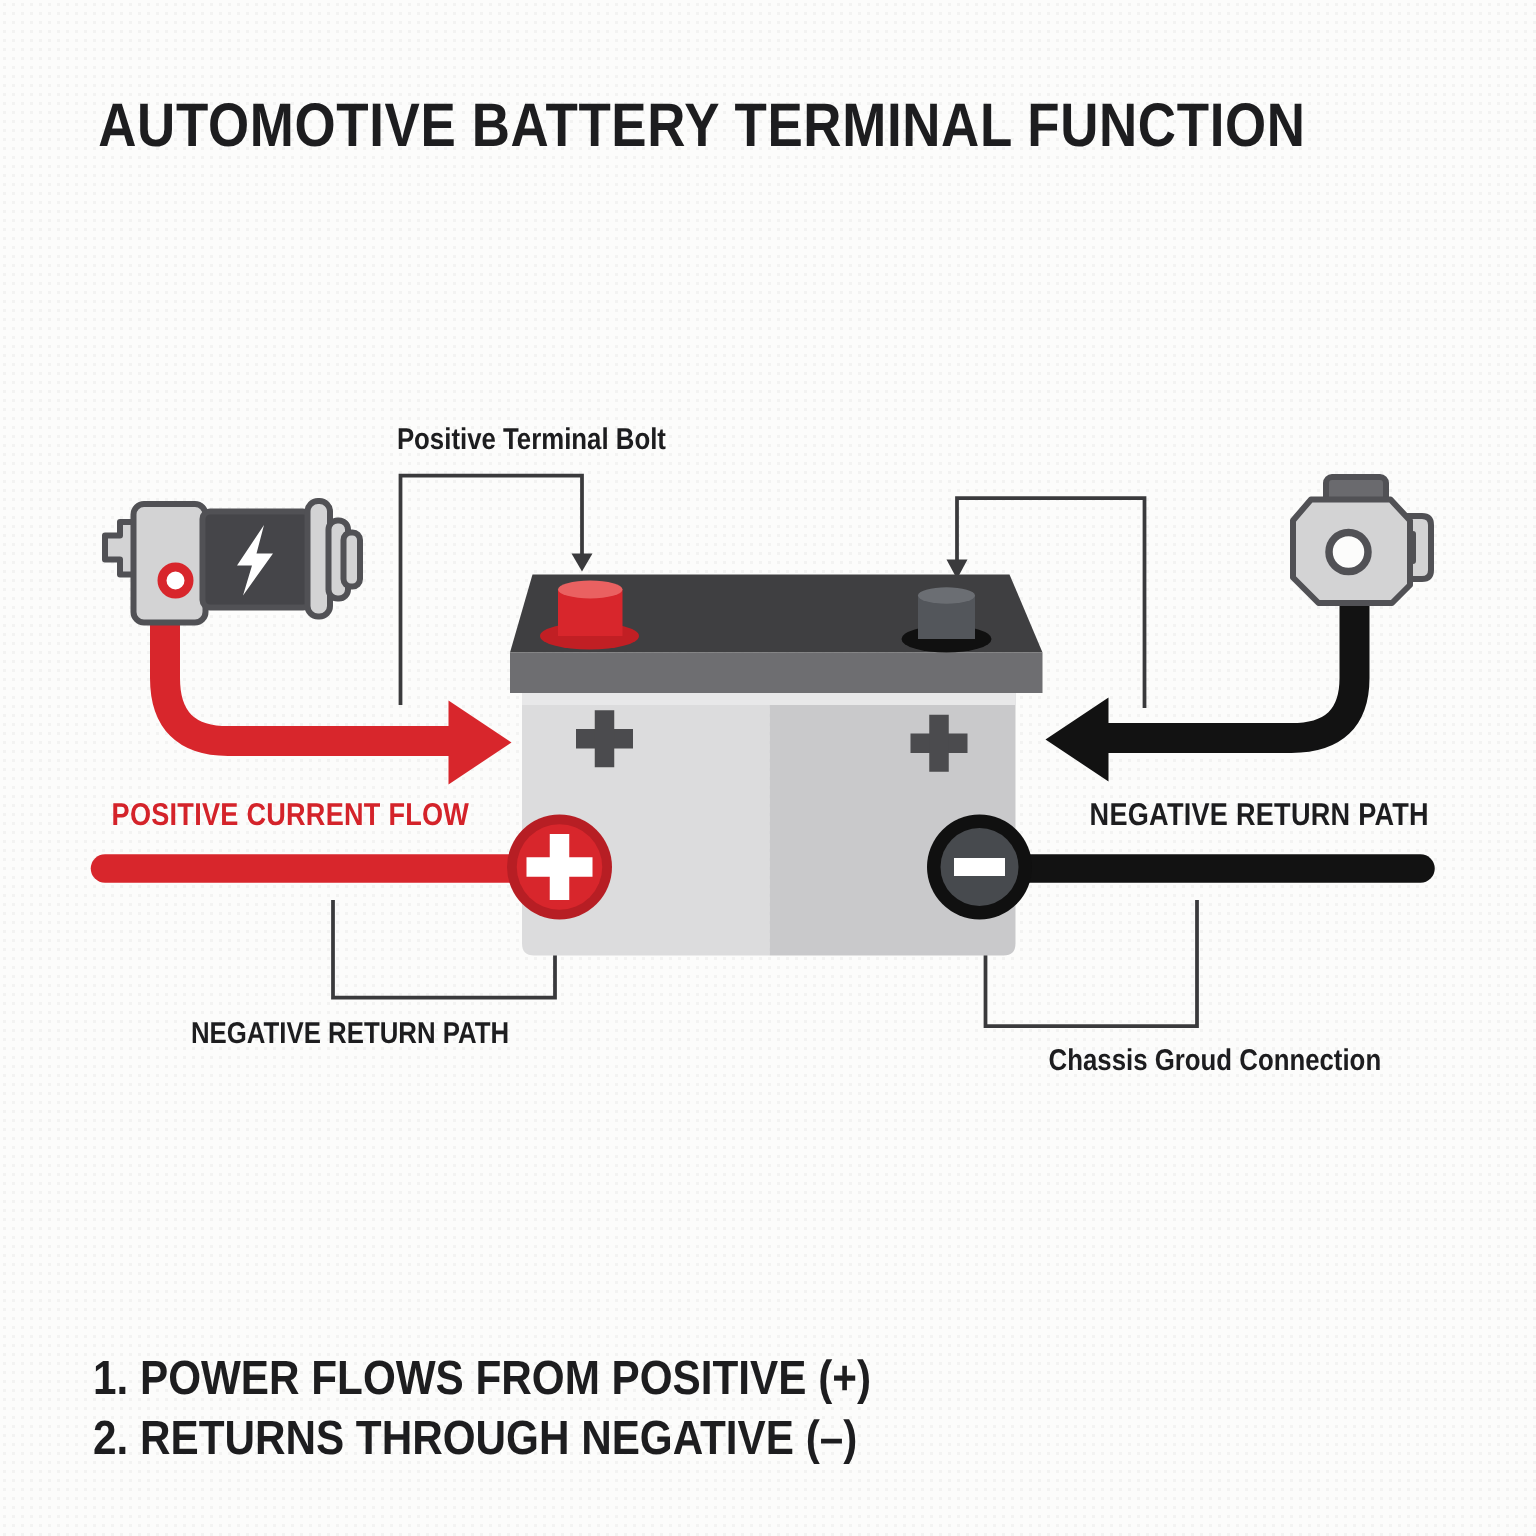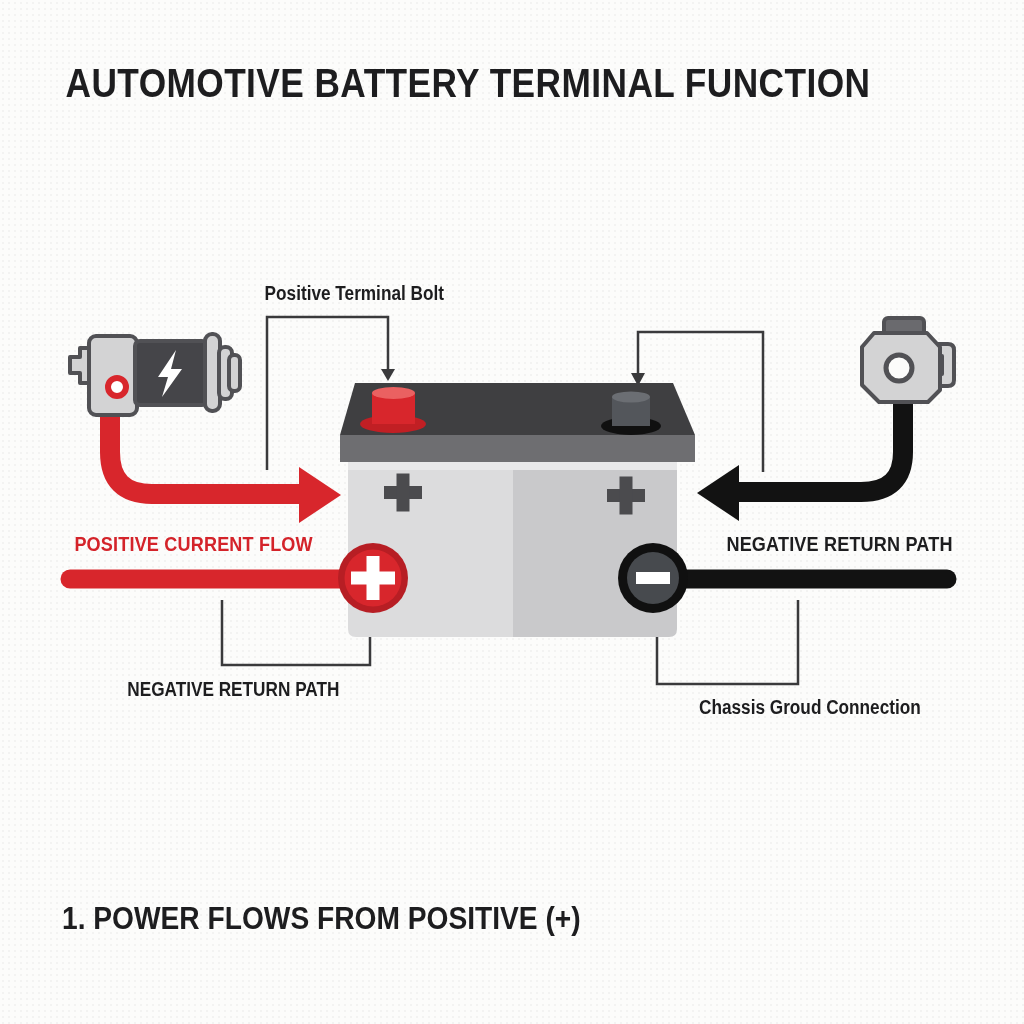--- a/index.html
+++ b/index.html
@@ -157,15 +157,16 @@
   <div class="abs lbl small-lbl ground-lbl" style="left:83px;top:677px;width:300px;">
     <div><span class="cond">NEGATIVE RETURN PATH</span></div>
   </div>
 
   <div class="abs lbl small-lbl" style="left:660px;top:696px;width:300px;">
     <span class="cond">Chassis Groud Connection</span>
   </div>
 
   <div class="abs notes">
     <div class="note-line"><span class="cond-l">1. POWER FLOWS FROM POSITIVE (+)</span></div>
+    <div class="note-line"><span class="cond-l">2. RETURNS THROUGH NEGATIVE (–)</span></div>
   </div>
 
 </div>
 
 </body></html>

